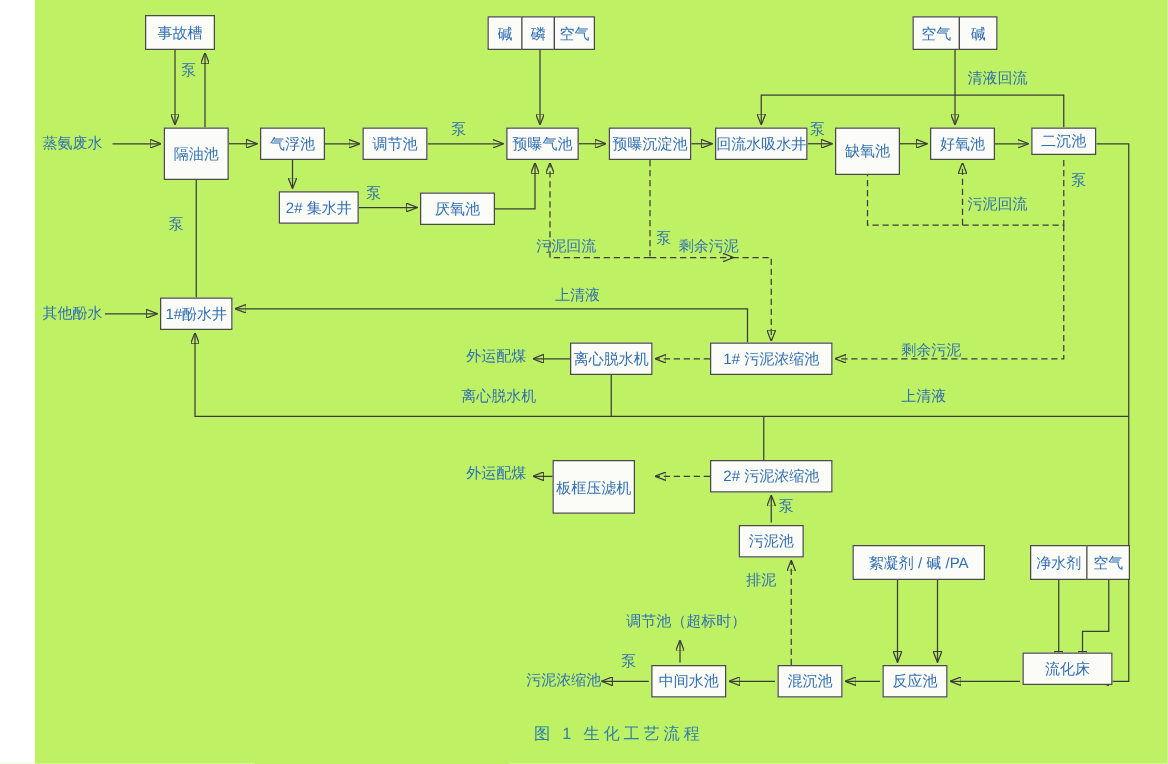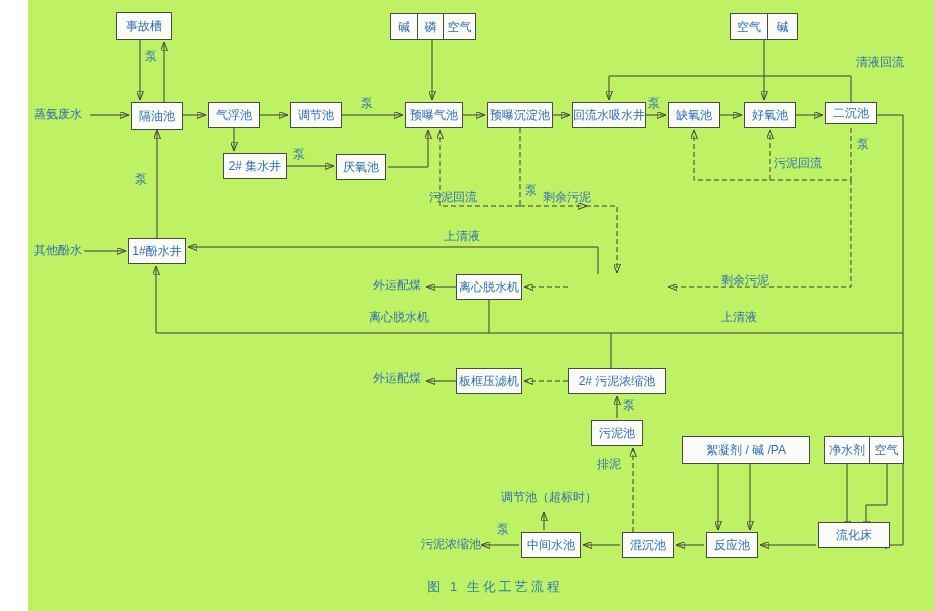--- a/index.html
+++ b/index.html
@@ -78,51 +78,52 @@
     </g>
   </svg>
 
   <div class="box" style="left:88px;top:12px;width:56px;height:28px">事故槽</div>
   <div class="box" style="left:362px;top:13px;width:28px;height:27px">碱</div>
   <div class="box" style="left:389px;top:13px;width:27px;height:27px">磷</div>
   <div class="box" style="left:415px;top:13px;width:33px;height:27px">空气</div>
   <div class="box" style="left:702px;top:13px;width:38px;height:27px">空气</div>
   <div class="box" style="left:739px;top:13px;width:31px;height:27px">碱</div>
 
-  <div class="box" style="left:103px;top:102px;width:52px;height:28px">隔油池</div>
+  <div class="box" style="left:103px;top:102px;width:52px;height:42px">隔油池</div>
   <div class="box" style="left:180px;top:102px;width:52px;height:26px">气浮池</div>
   <div class="box" style="left:262px;top:102px;width:52px;height:26px">调节池</div>
   <div class="box" style="left:377px;top:102px;width:58px;height:26px">预曝气池</div>
   <div class="box" style="left:459px;top:102px;width:66px;height:26px">预曝沉淀池</div>
   <div class="box" style="left:544px;top:102px;width:74px;height:26px">回流水吸水井</div>
-  <div class="box" style="left:640px;top:102px;width:52px;height:26px">缺氧池</div>
+  <div class="box" style="left:640px;top:102px;width:52px;height:38px">缺氧池</div>
   <div class="box" style="left:716px;top:102px;width:52px;height:26px">好氧池</div>
   <div class="box" style="left:797px;top:102px;width:52px;height:22px">二沉池</div>
 
   <div class="box" style="left:195px;top:153px;width:64px;height:26px">2# 集水井</div>
-  <div class="box" style="left:308px;top:154px;width:50px;height:26px">厌氧池</div>
+  <div class="box" style="left:308px;top:154px;width:60px;height:26px">厌氧池</div>
   <div class="box" style="left:100px;top:238px;width:58px;height:26px">1#酚水井</div>
 
   <div class="box" style="left:428px;top:274px;width:66px;height:26px">离心脱水机</div>
-  <div class="box" style="left:428px;top:368px;width:66px;height:26px">板框压滤机</div>
+  <div class="box" style="left:540px;top:274px;width:98px;height:26px">1# 污泥浓缩池</div>
+  <div class="box" style="left:414px;top:368px;width:66px;height:43px">板框压滤机</div>
   <div class="box" style="left:540px;top:368px;width:98px;height:26px">2# 污泥浓缩池</div>
   <div class="box" style="left:563px;top:420px;width:52px;height:26px">污泥池</div>
 
-  <div class="box" style="left:654px;top:436px;width:128px;height:28px">絮凝剂 / 碱 /PA</div>
+  <div class="box" style="left:654px;top:436px;width:106px;height:28px">絮凝剂 / 碱 /PA</div>
   <div class="box" style="left:796px;top:436px;width:46px;height:28px">净水剂</div>
   <div class="box" style="left:841px;top:436px;width:35px;height:28px">空气</div>
 
   <div class="box" style="left:493px;top:532px;width:60px;height:26px">中间水池</div>
   <div class="box" style="left:594px;top:532px;width:52px;height:26px">混沉池</div>
   <div class="box" style="left:678px;top:532px;width:52px;height:26px">反应池</div>
   <div class="box" style="left:790px;top:522px;width:72px;height:26px">流化床</div>
 
   <span class="lbl" style="left:6px;top:108px">蒸氨废水</span>
   <span class="lbl" style="left:6px;top:244px">其他酚水</span>
-  <span class="lbl" style="left:828px;top:56px">清液回流</span>
+  <span class="lbl" style="left:746px;top:56px">清液回流</span>
 
   <span class="lbl" style="left:117px;top:50px">泵</span>
   <span class="lbl" style="left:333px;top:97px">泵</span>
   <span class="lbl" style="left:620px;top:97px">泵</span>
   <span class="lbl" style="left:265px;top:148px">泵</span>
   <span class="lbl" style="left:829px;top:138px">泵</span>
   <span class="lbl" style="left:107px;top:173px">泵</span>
   <span class="lbl" style="left:497px;top:184px">泵</span>
   <span class="lbl" style="left:595px;top:399px">泵</span>
   <span class="lbl" style="left:469px;top:523px">泵</span>

